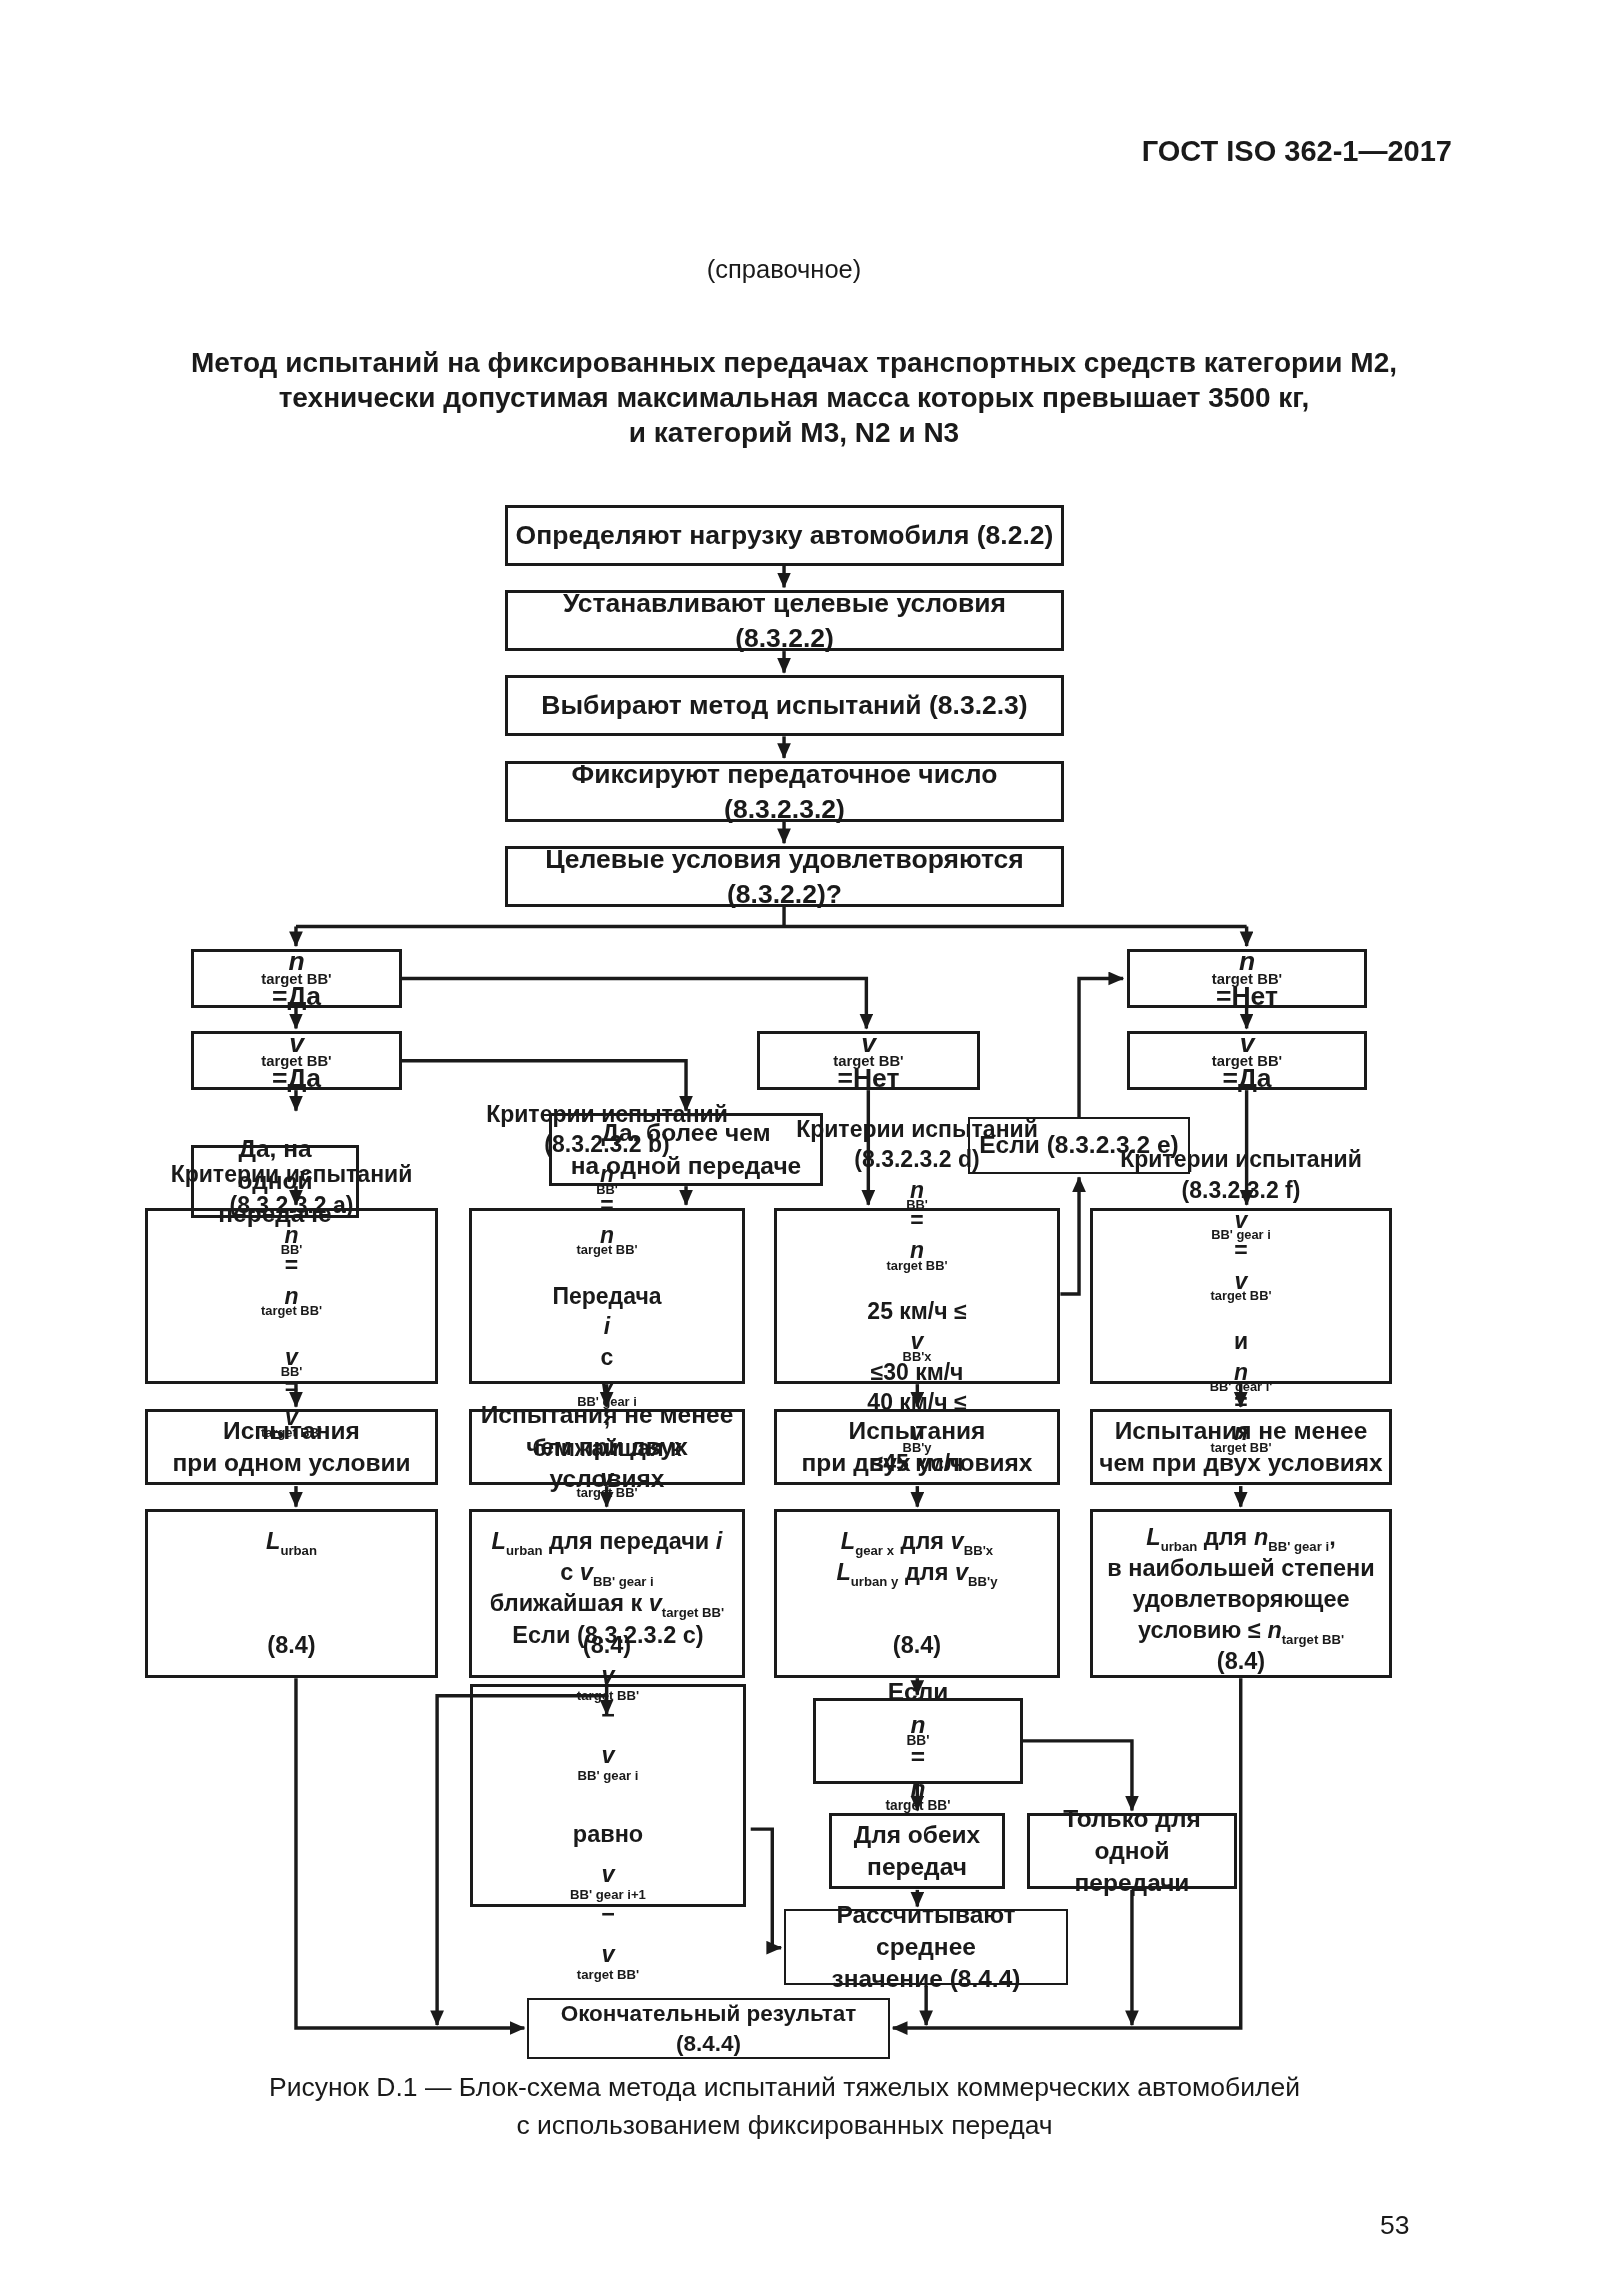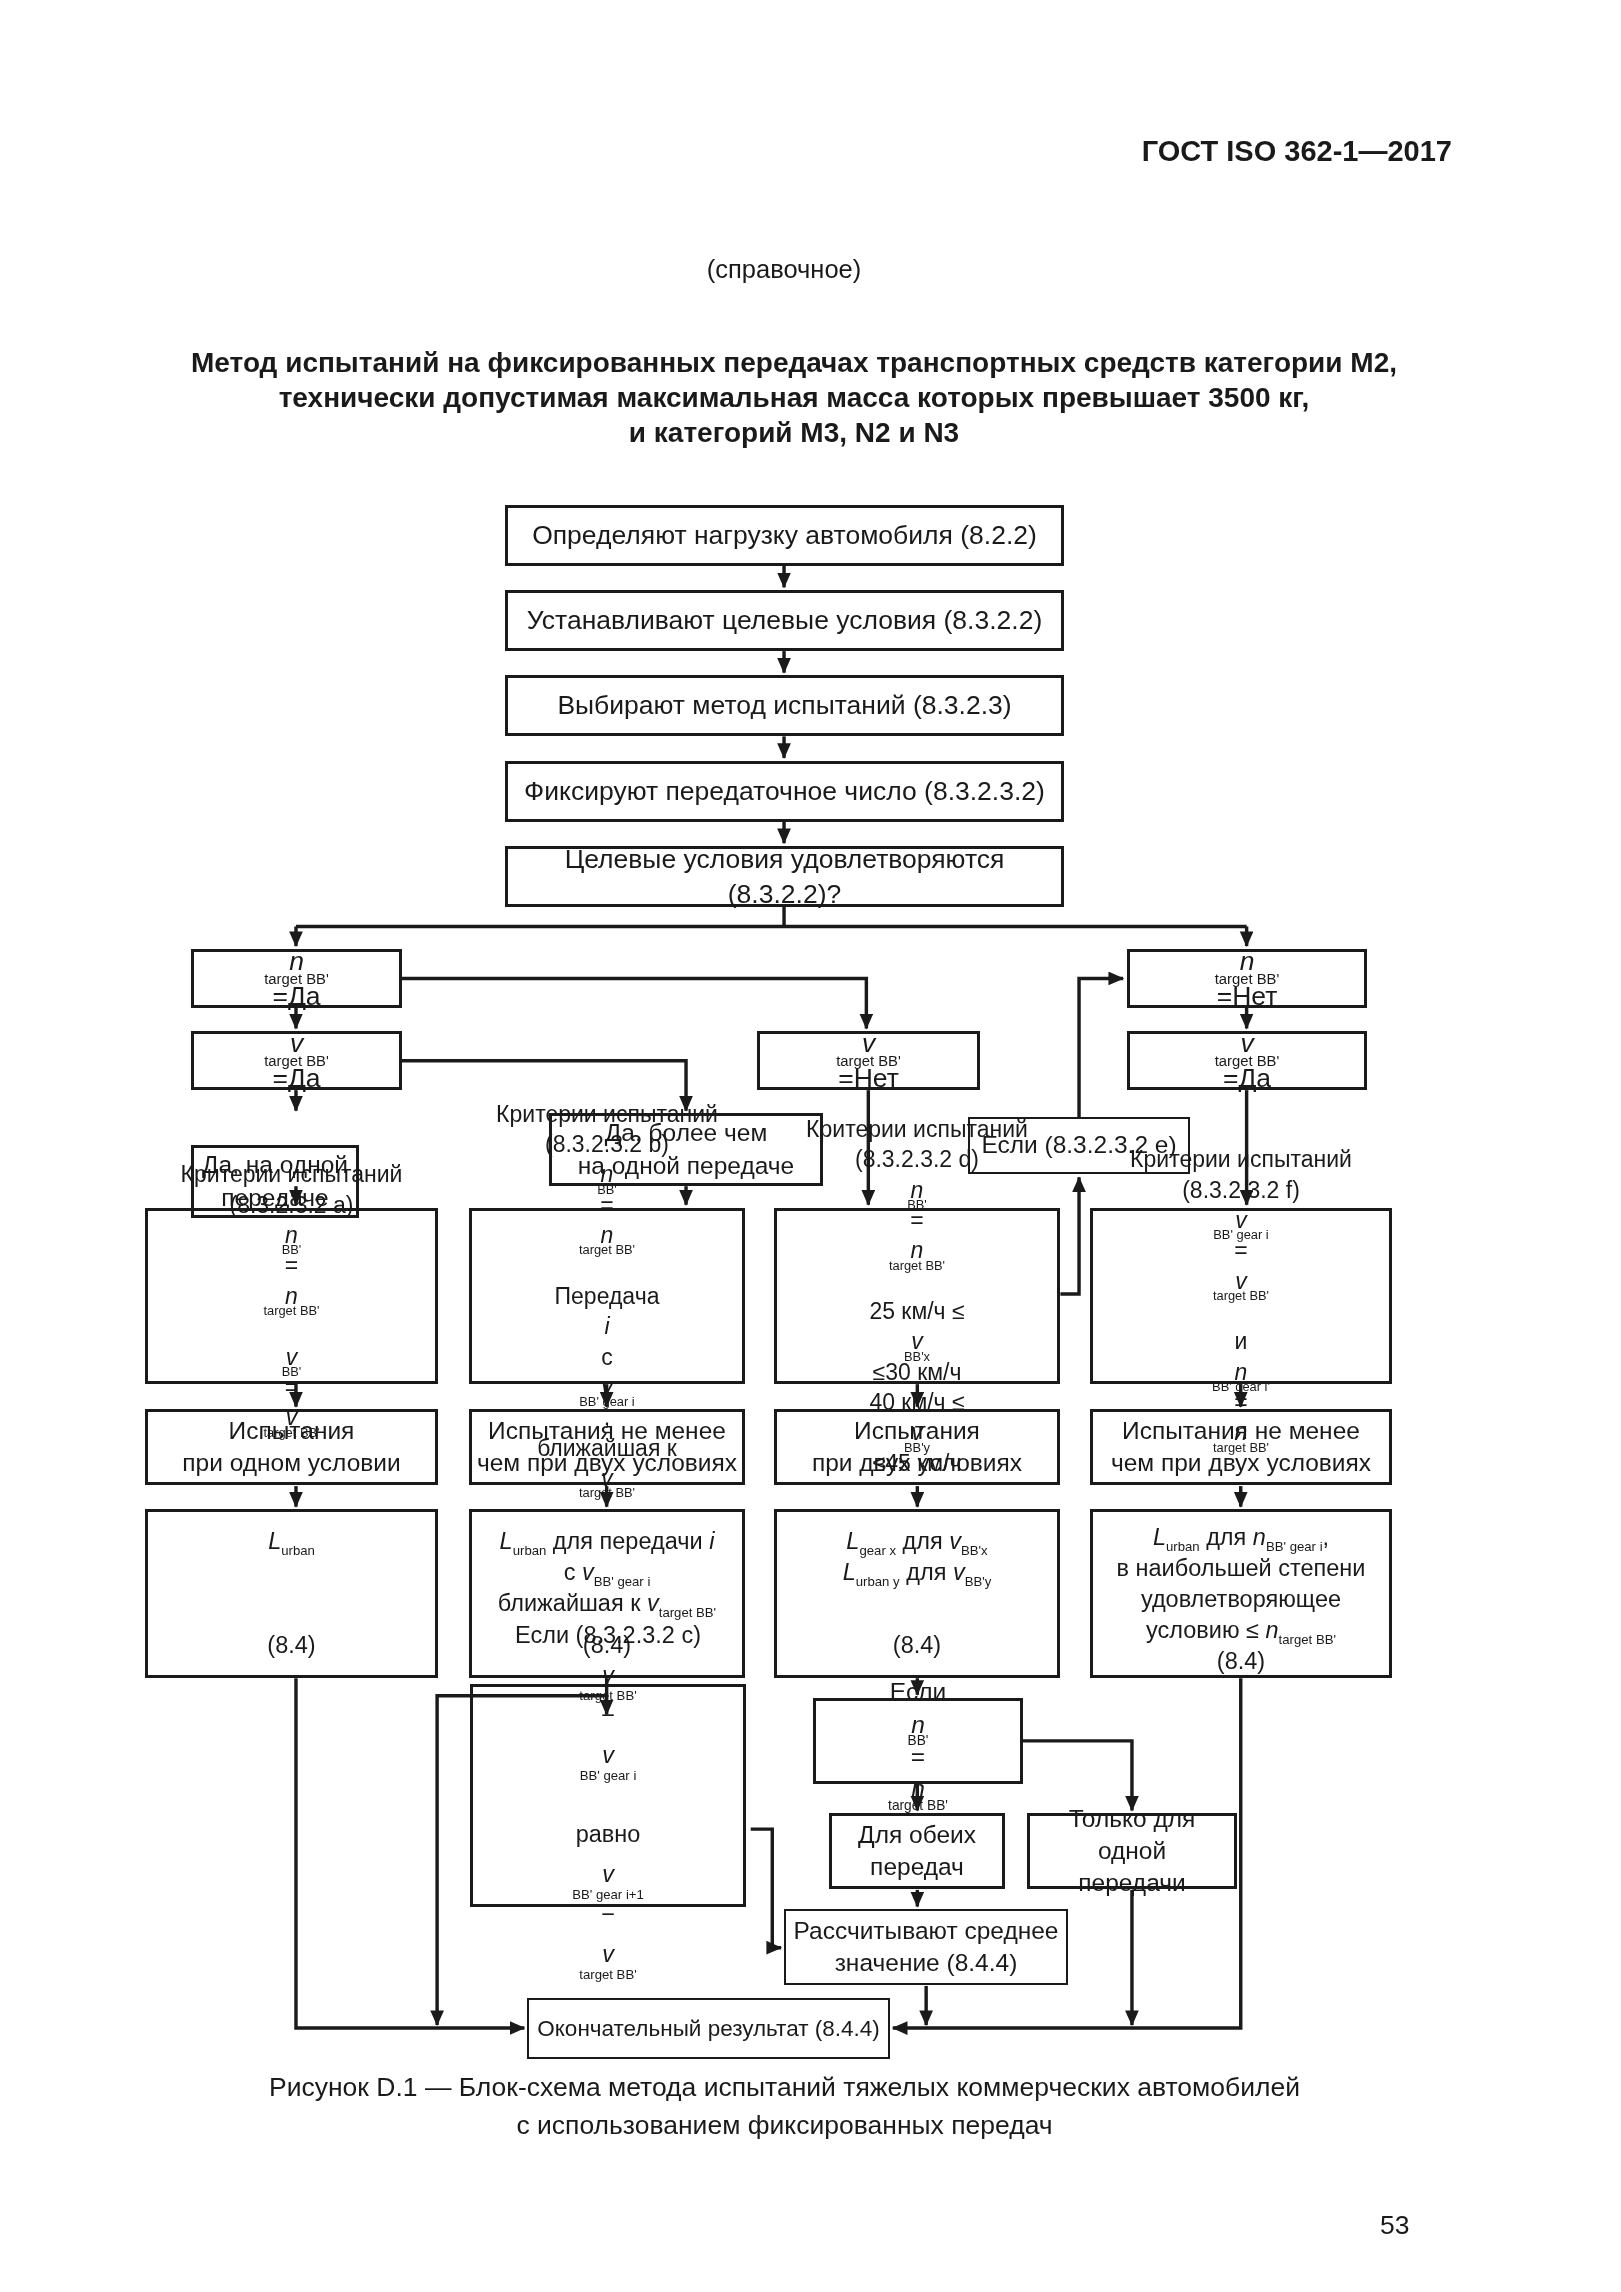--- a/index.html
+++ b/index.html
@@ -11,21 +11,21 @@
   .fig-title{position:absolute;top:345px;left:98px;width:1392px;text-align:center;
              font-size:28px;font-weight:bold;line-height:1.25;}
   .caption{position:absolute;top:2068px;left:118px;width:1333px;text-align:center;
            font-size:26.5px;line-height:1.45;}
   .page-num{position:absolute;top:2210px;left:1380px;font-size:26.5px;}
 
   svg.wires{position:absolute;left:0;top:0;width:1621px;height:2293px;pointer-events:none;}
 
   .fb{position:absolute;box-sizing:border-box;border:3.9px solid #1a1a1a;
       display:flex;flex-direction:column;justify-content:center;align-items:center;
-      text-align:center;font-weight:normal;font-size:24.5px;line-height:1.32;padding:3.9px;}
+      text-align:center;font-weight:bold;font-size:24.5px;line-height:1.32;padding:3.9px;}
   .fb i{font-style:italic;}
   .fb sub{font-size:0.56em;line-height:0;}
   .thin{border-width:2.9px;}
 
   #step-load   {left:505px;top:505px;width:559px;height:61px;font-size:26.5px;}
   #step-targets{left:505px;top:590px;width:559px;height:61px;font-size:26.5px;}
   #step-method {left:505px;top:675px;width:559px;height:61px;font-size:26.5px;}
   #step-gear   {left:505px;top:761px;width:559px;height:61px;font-size:26.5px;}
   #step-check  {left:505px;top:846px;width:559px;height:61px;font-size:26.5px;}
 

